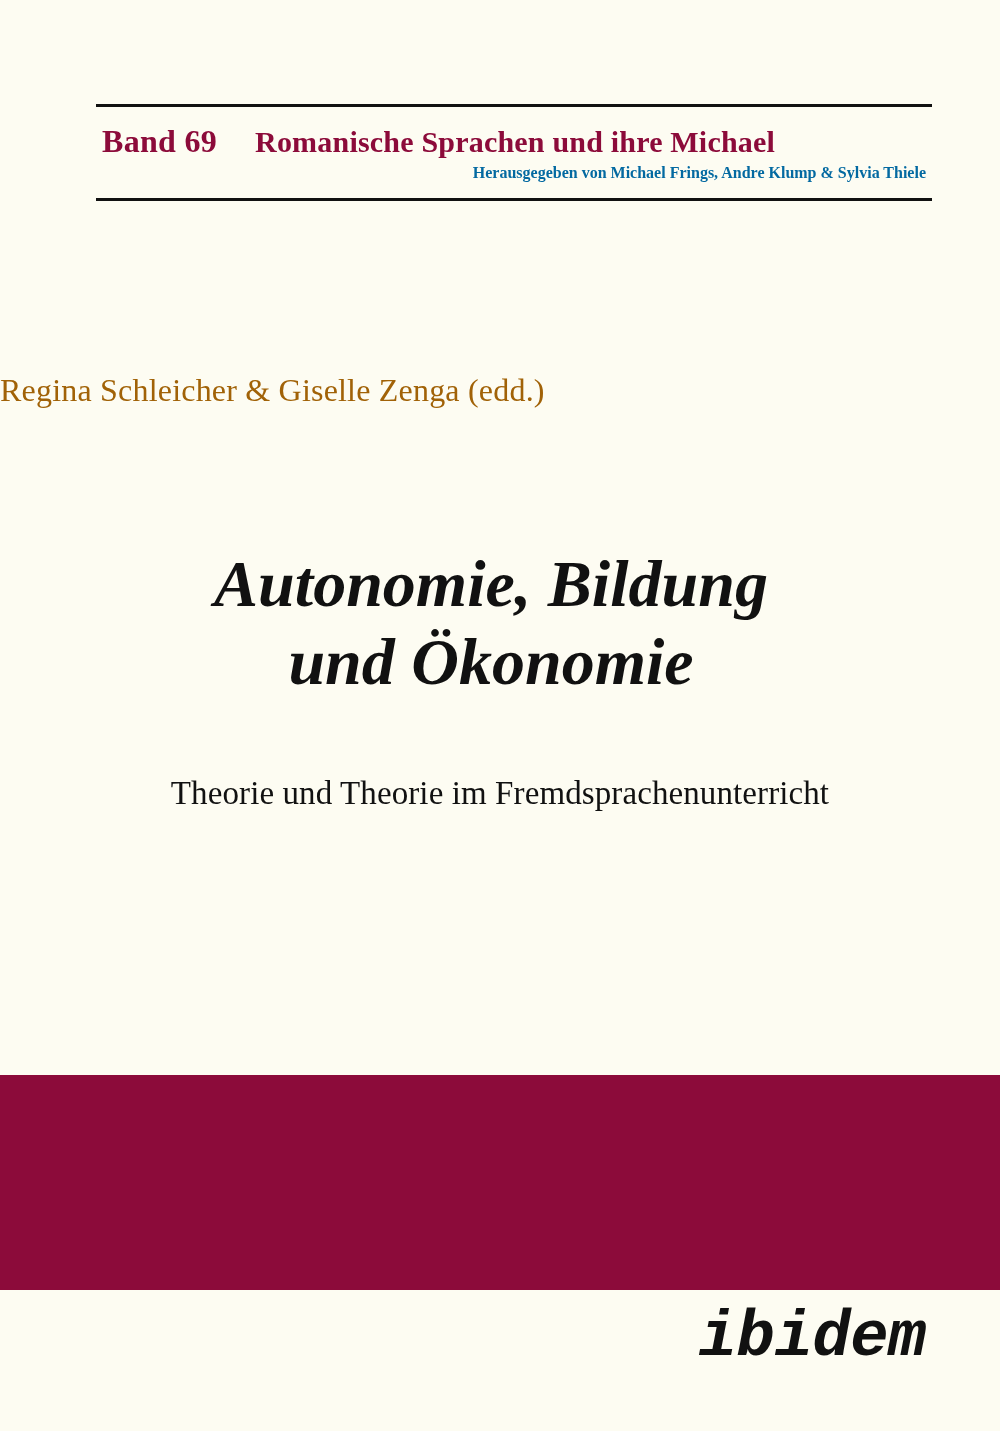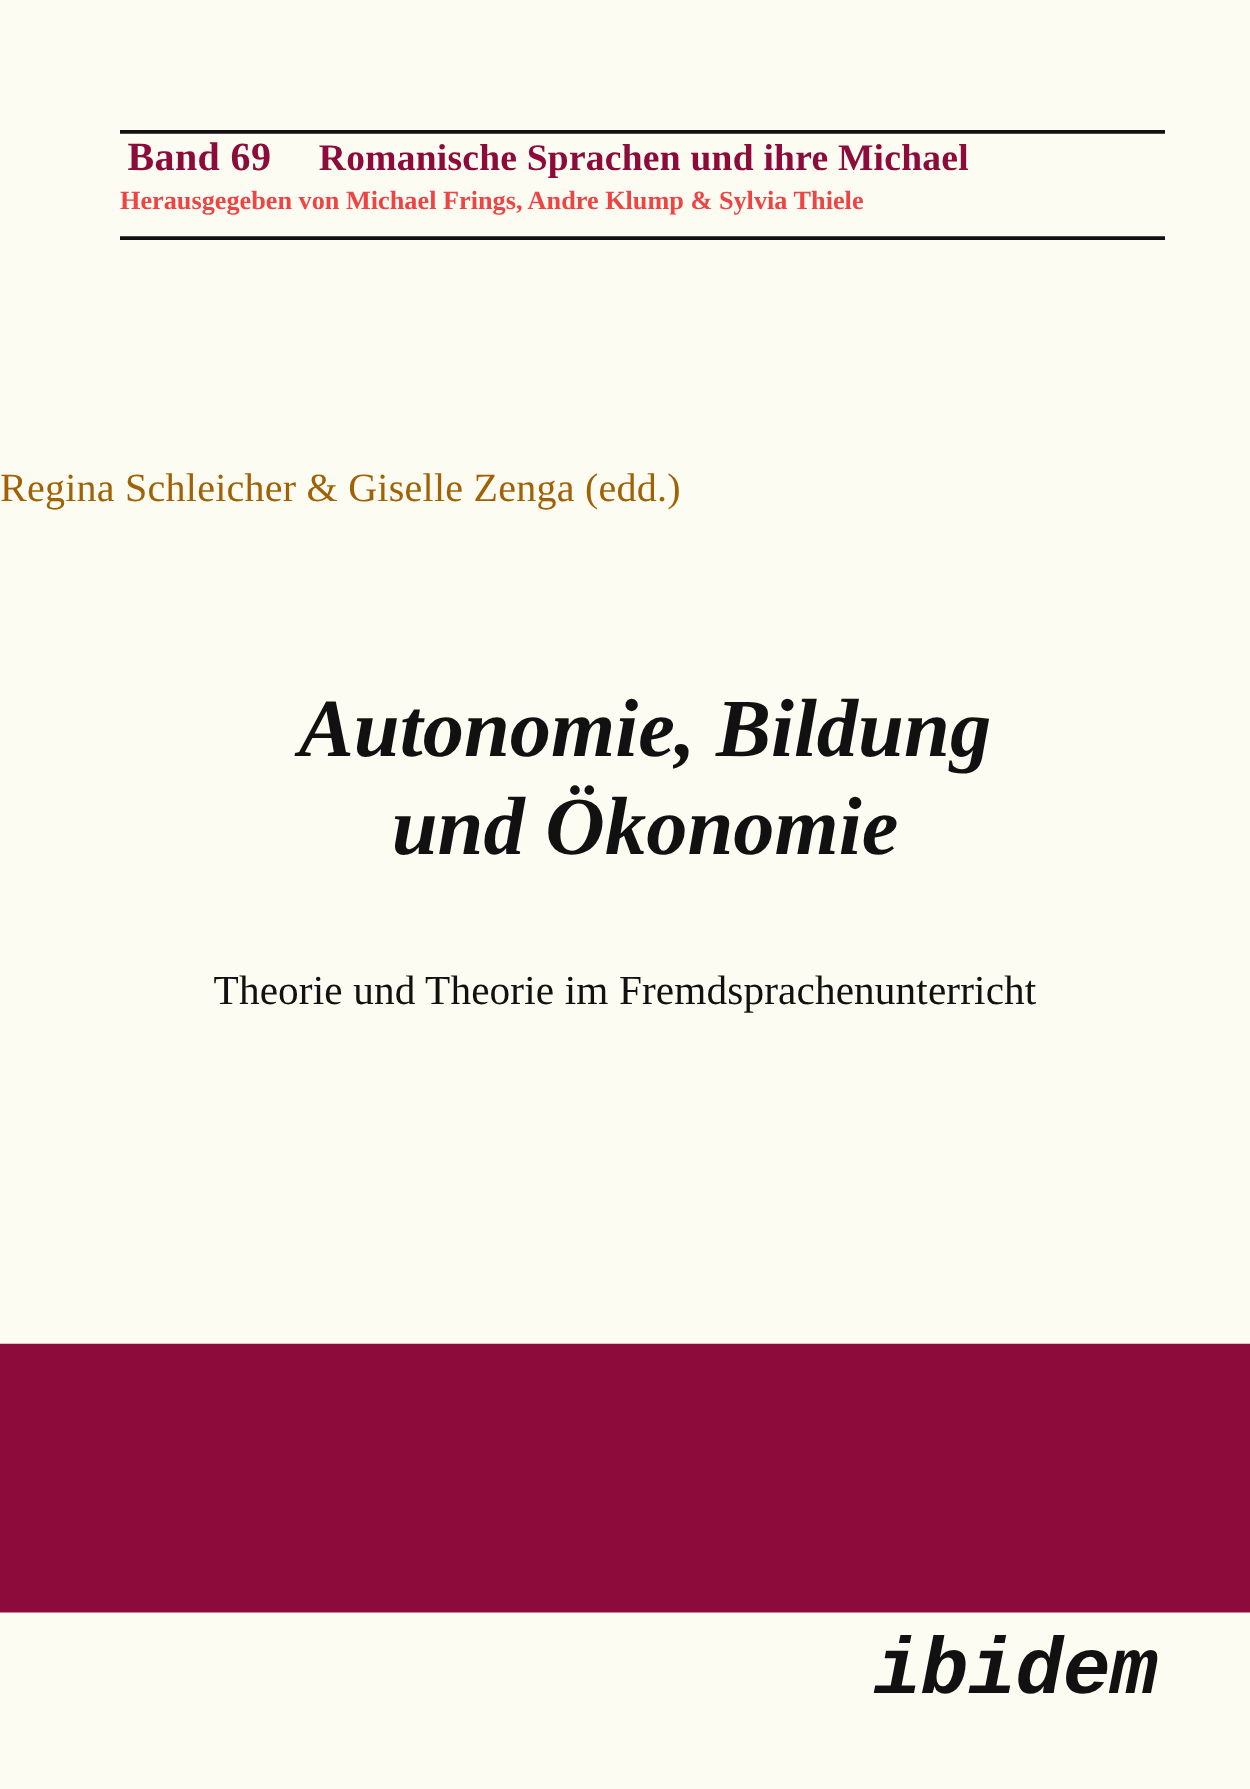--- a/index.html
+++ b/index.html
@@ -34,22 +34,22 @@
     height: 0;
   }
   .rule-bottom {
     border-top: 3px solid #111111;
     width: 836px;
     height: 0;
     margin-top: 6px;
   }
   .series-row {
     display: flex;
-    align-items: flex-end;
-    padding-top: 0;
+    align-items: center;
+    padding-top: 16px;
     padding-bottom: 2px;
   }
   .band-number {
     color: #8c0b3a;
     font-family: "Liberation Serif", serif;
     font-weight: bold;
     font-size: 32px;
     letter-spacing: 0.3px;
     white-space: nowrap;
     padding-left: 6px;
@@ -57,45 +57,45 @@
   }
   .series-title {
     color: #8c0b3a;
     font-family: "Liberation Serif", serif;
     font-weight: bold;
     font-size: 30px;
     letter-spacing: 0.2px;
     white-space: nowrap;
   }
   .series-editors {
-    color: #ef4444;
+    color: #0369a1;
     font-family: "Liberation Serif", serif;
     font-weight: bold;
-    font-size: 21px;
-    text-align: left;
+    font-size: 16px;
+    text-align: right;
     padding-right: 6px;
     padding-top: 2px;
     padding-bottom: 10px;
     white-space: nowrap;
   }
 
   
   .editors-line {
     position: absolute;
     left: 0;
     top: 372px;
     width: 1000px;
     font-family: "Liberation Serif", serif;
     font-size: 32px;
     color: #a16207;
     letter-spacing: 0.2px;
   }
   .main-title {
     position: absolute;
-    left: 116px;
+    left: 91px;
     top: 545px;
     width: 800px;
     text-align: center;
     font-family: "Liberation Serif", serif;
     font-weight: bold;
     font-style: italic;
     font-size: 66px;
     line-height: 1.18;
     color: #111111;
   }

